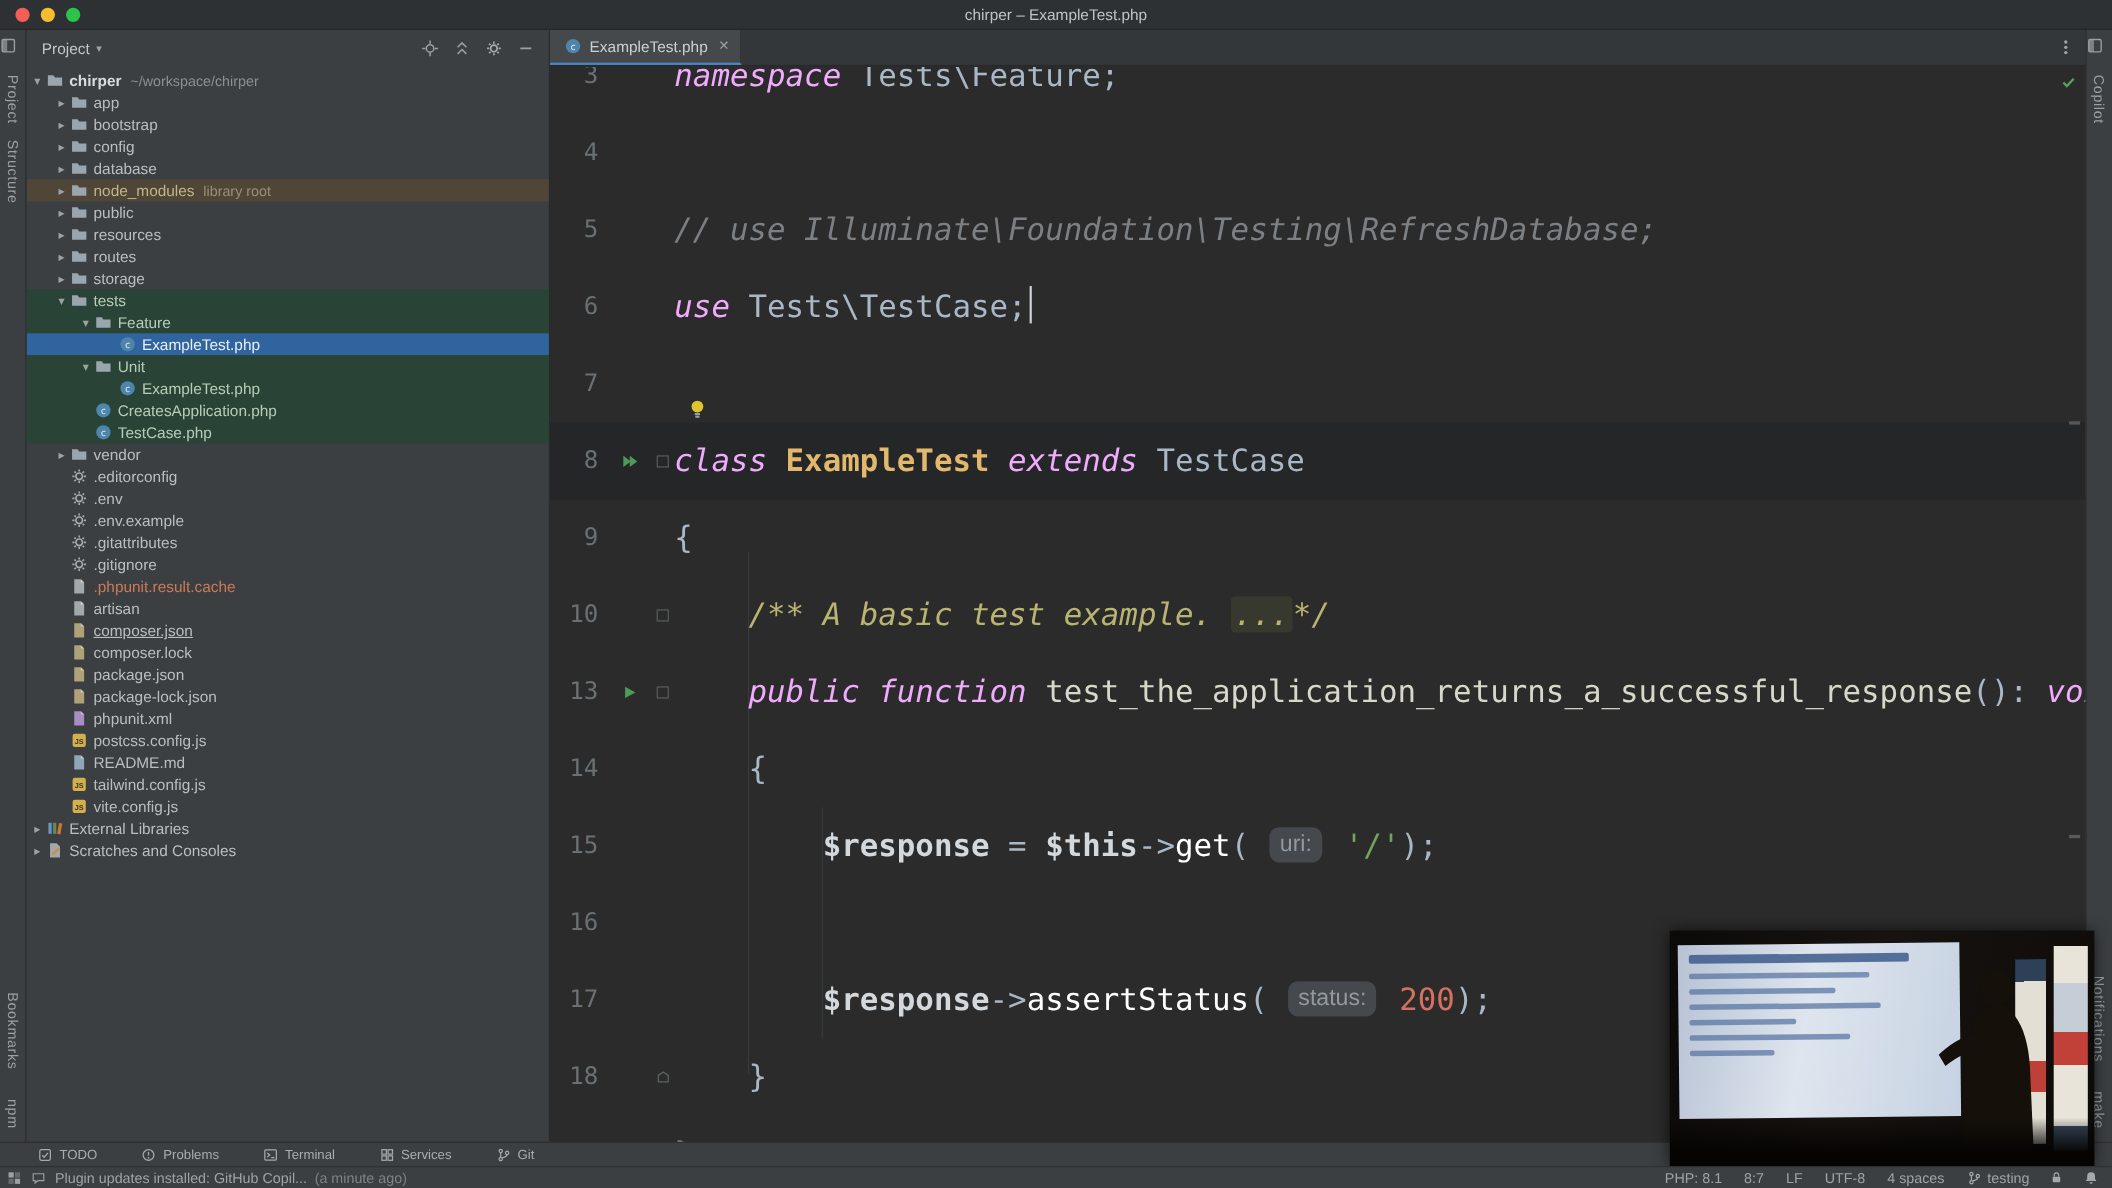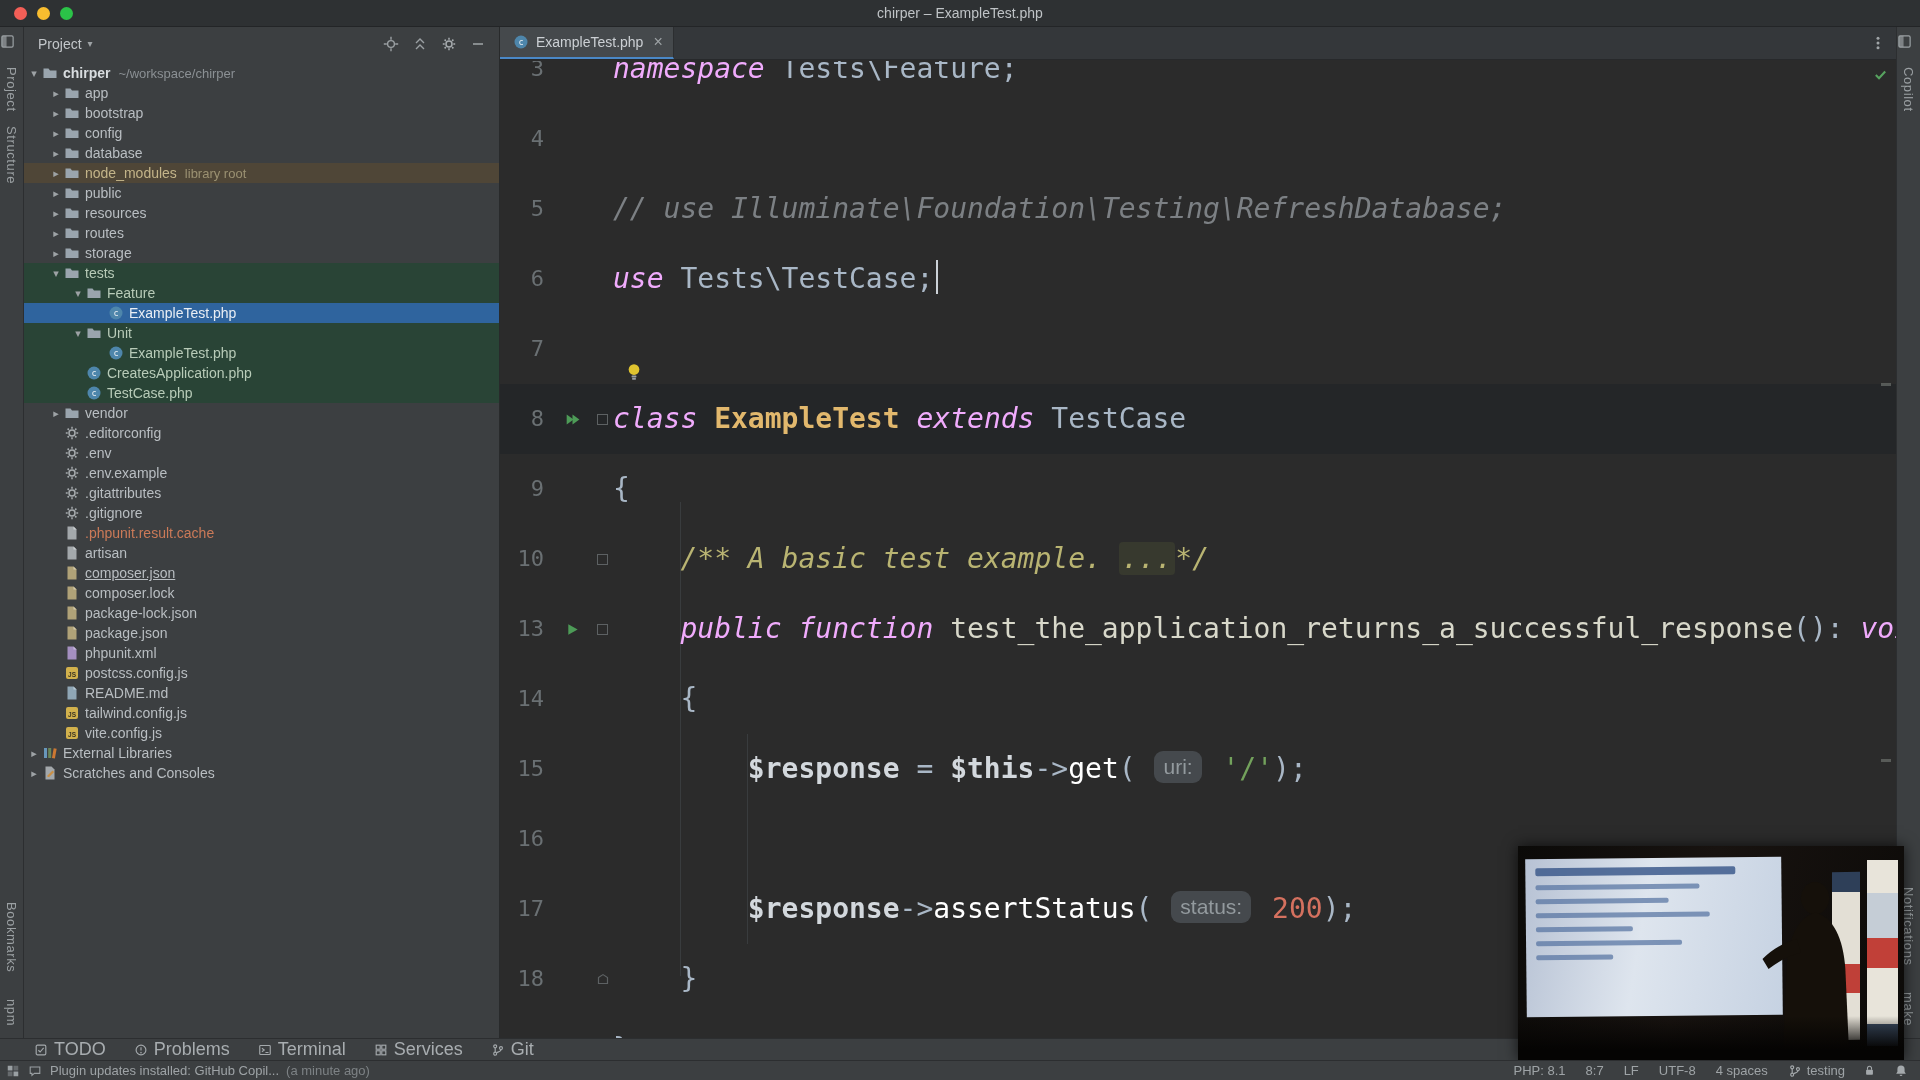--- a/index.html
+++ b/index.html
@@ -78,21 +78,21 @@
   .tok-str{color:#73a25c}
   .tok-num{color:#d5715f}
   .tok-inlay{display:inline-block;font-family:"Liberation Sans",sans-serif;font-style:normal;font-size:21px;line-height:28px;color:#939a9e;background:#45494d;border-radius:9px;padding:2px 9px;margin:0 4px 0 2px;vertical-align:4px}
   .tok-caret{display:inline-block;width:2px;height:34px;background:#ccd2d7;vertical-align:-6px;margin-left:3px}
   .bulb{position:absolute;left:125px;top:48px;width:18px;height:20px}
   .inspect-ok{position:absolute;top:40px;right:8px;width:15px;height:15px}
   .stripe-mark{position:absolute;right:5px;width:10px;height:3px;background:#7e837e;opacity:.55}
   .m1{top:356px}.m2{top:732px}
 
   
-  .tool-row{position:absolute;left:0;right:0;bottom:20px;height:22px;background:#3c3f41;border-top:1px solid #2c2e30;display:flex;align-items:center;gap:28px;padding-left:34px;font-size:18px;color:#a8adb0;z-index:3}
+  .tool-row{position:absolute;left:0;right:0;bottom:20px;height:22px;background:#3c3f41;border-top:1px solid #2c2e30;display:flex;align-items:center;gap:40px;padding-left:34px;font-size:12px;color:#a8adb0;z-index:3}
   .tool-btn{display:flex;align-items:center;gap:6px;cursor:default}
   .status-bar{position:absolute;left:0;right:0;bottom:0;height:20px;background:#3c3f41;border-top:1px solid #2c2e30;display:flex;align-items:center;font-size:13px;color:#9ea3a6;padding:0 12px 0 6px;z-index:60}
   .sb-msg{margin-left:8px;cursor:default}
   .sb-time{color:#7d8285;margin-left:7px}
   .sb-right{margin-left:auto;display:flex;align-items:center;gap:18px}
   .sb-list{display:flex;align-items:center;gap:20px}
   .sb-item{display:flex;align-items:center;gap:5px;cursor:default}
 
   
   #webcam{position:absolute;left:1518px;top:846px;width:386px;height:214px;z-index:50;overflow:hidden;background:linear-gradient(105deg,#0b0a08,#181310 45%,#0c0a08);box-shadow:0 0 14px rgba(0,0,0,.7)}
@@ -437,31 +437,31 @@
           <span class="tree-label">composer.lock</span>
         </div>
         <div class="tree-row" style="padding-left: 24px;">
           <span class="chevron"></span>
           <span class="icon tree-icon">
             <svg viewBox="0 0 16 16" width="16" height="16">
               <path d="M3.5 1.5h6l3 3v10h-9z" fill="#b0a278"></path>
               <path d="M9.5 1.5v3h3z" fill="#d6ccab"></path>
             </svg>
           </span>
-          <span class="tree-label">package-lock.json</span>
+          <span class="tree-label">package.json</span>
         </div>
         <div class="tree-row" style="padding-left: 24px;">
           <span class="chevron"></span>
           <span class="icon tree-icon">
             <svg viewBox="0 0 16 16" width="16" height="16">
               <path d="M3.5 1.5h6l3 3v10h-9z" fill="#b0a278"></path>
               <path d="M9.5 1.5v3h3z" fill="#d6ccab"></path>
             </svg>
           </span>
-          <span class="tree-label">package.json</span>
+          <span class="tree-label">package-lock.json</span>
         </div>
         <div class="tree-row" style="padding-left: 24px;">
           <span class="chevron"></span>
           <span class="icon tree-icon">
             <svg viewBox="0 0 16 16" width="16" height="16">
               <path d="M3.5 1.5h6l3 3v10h-9z" fill="#a48fc0"></path>
               <path d="M9.5 1.5v3h3z" fill="#c9bcdd"></path>
             </svg>
           </span>
           <span class="tree-label">phpunit.xml</span>

